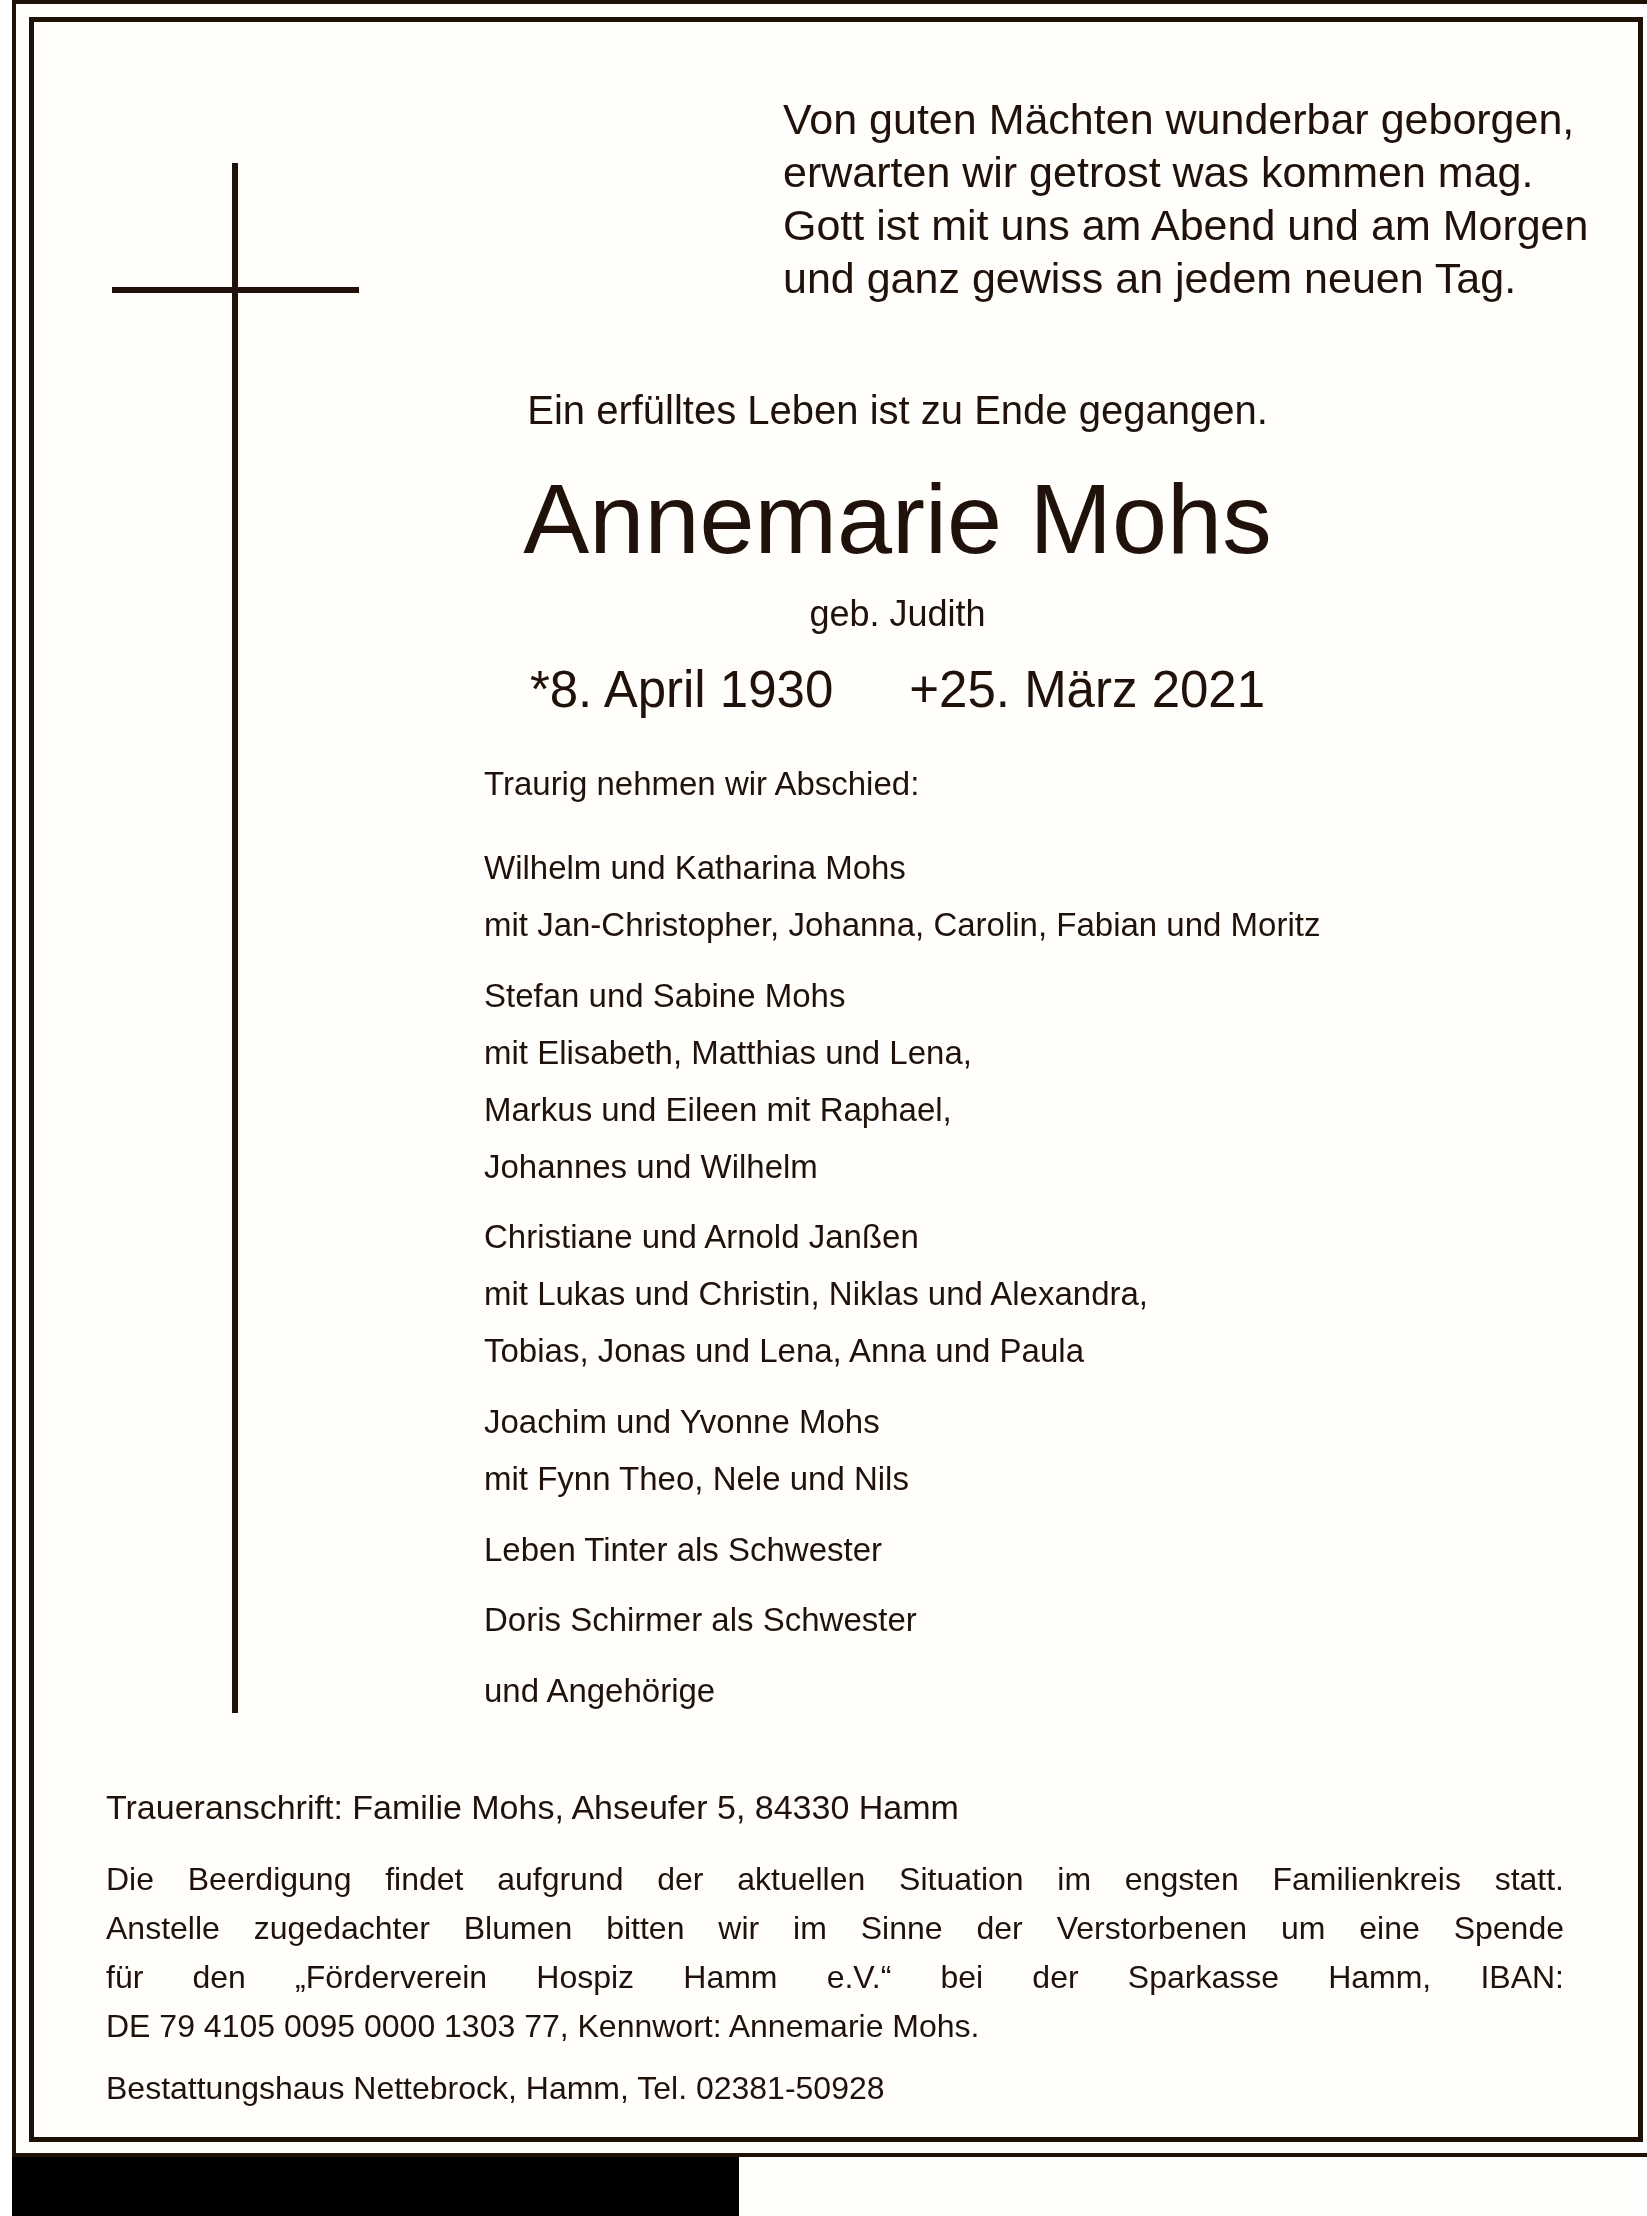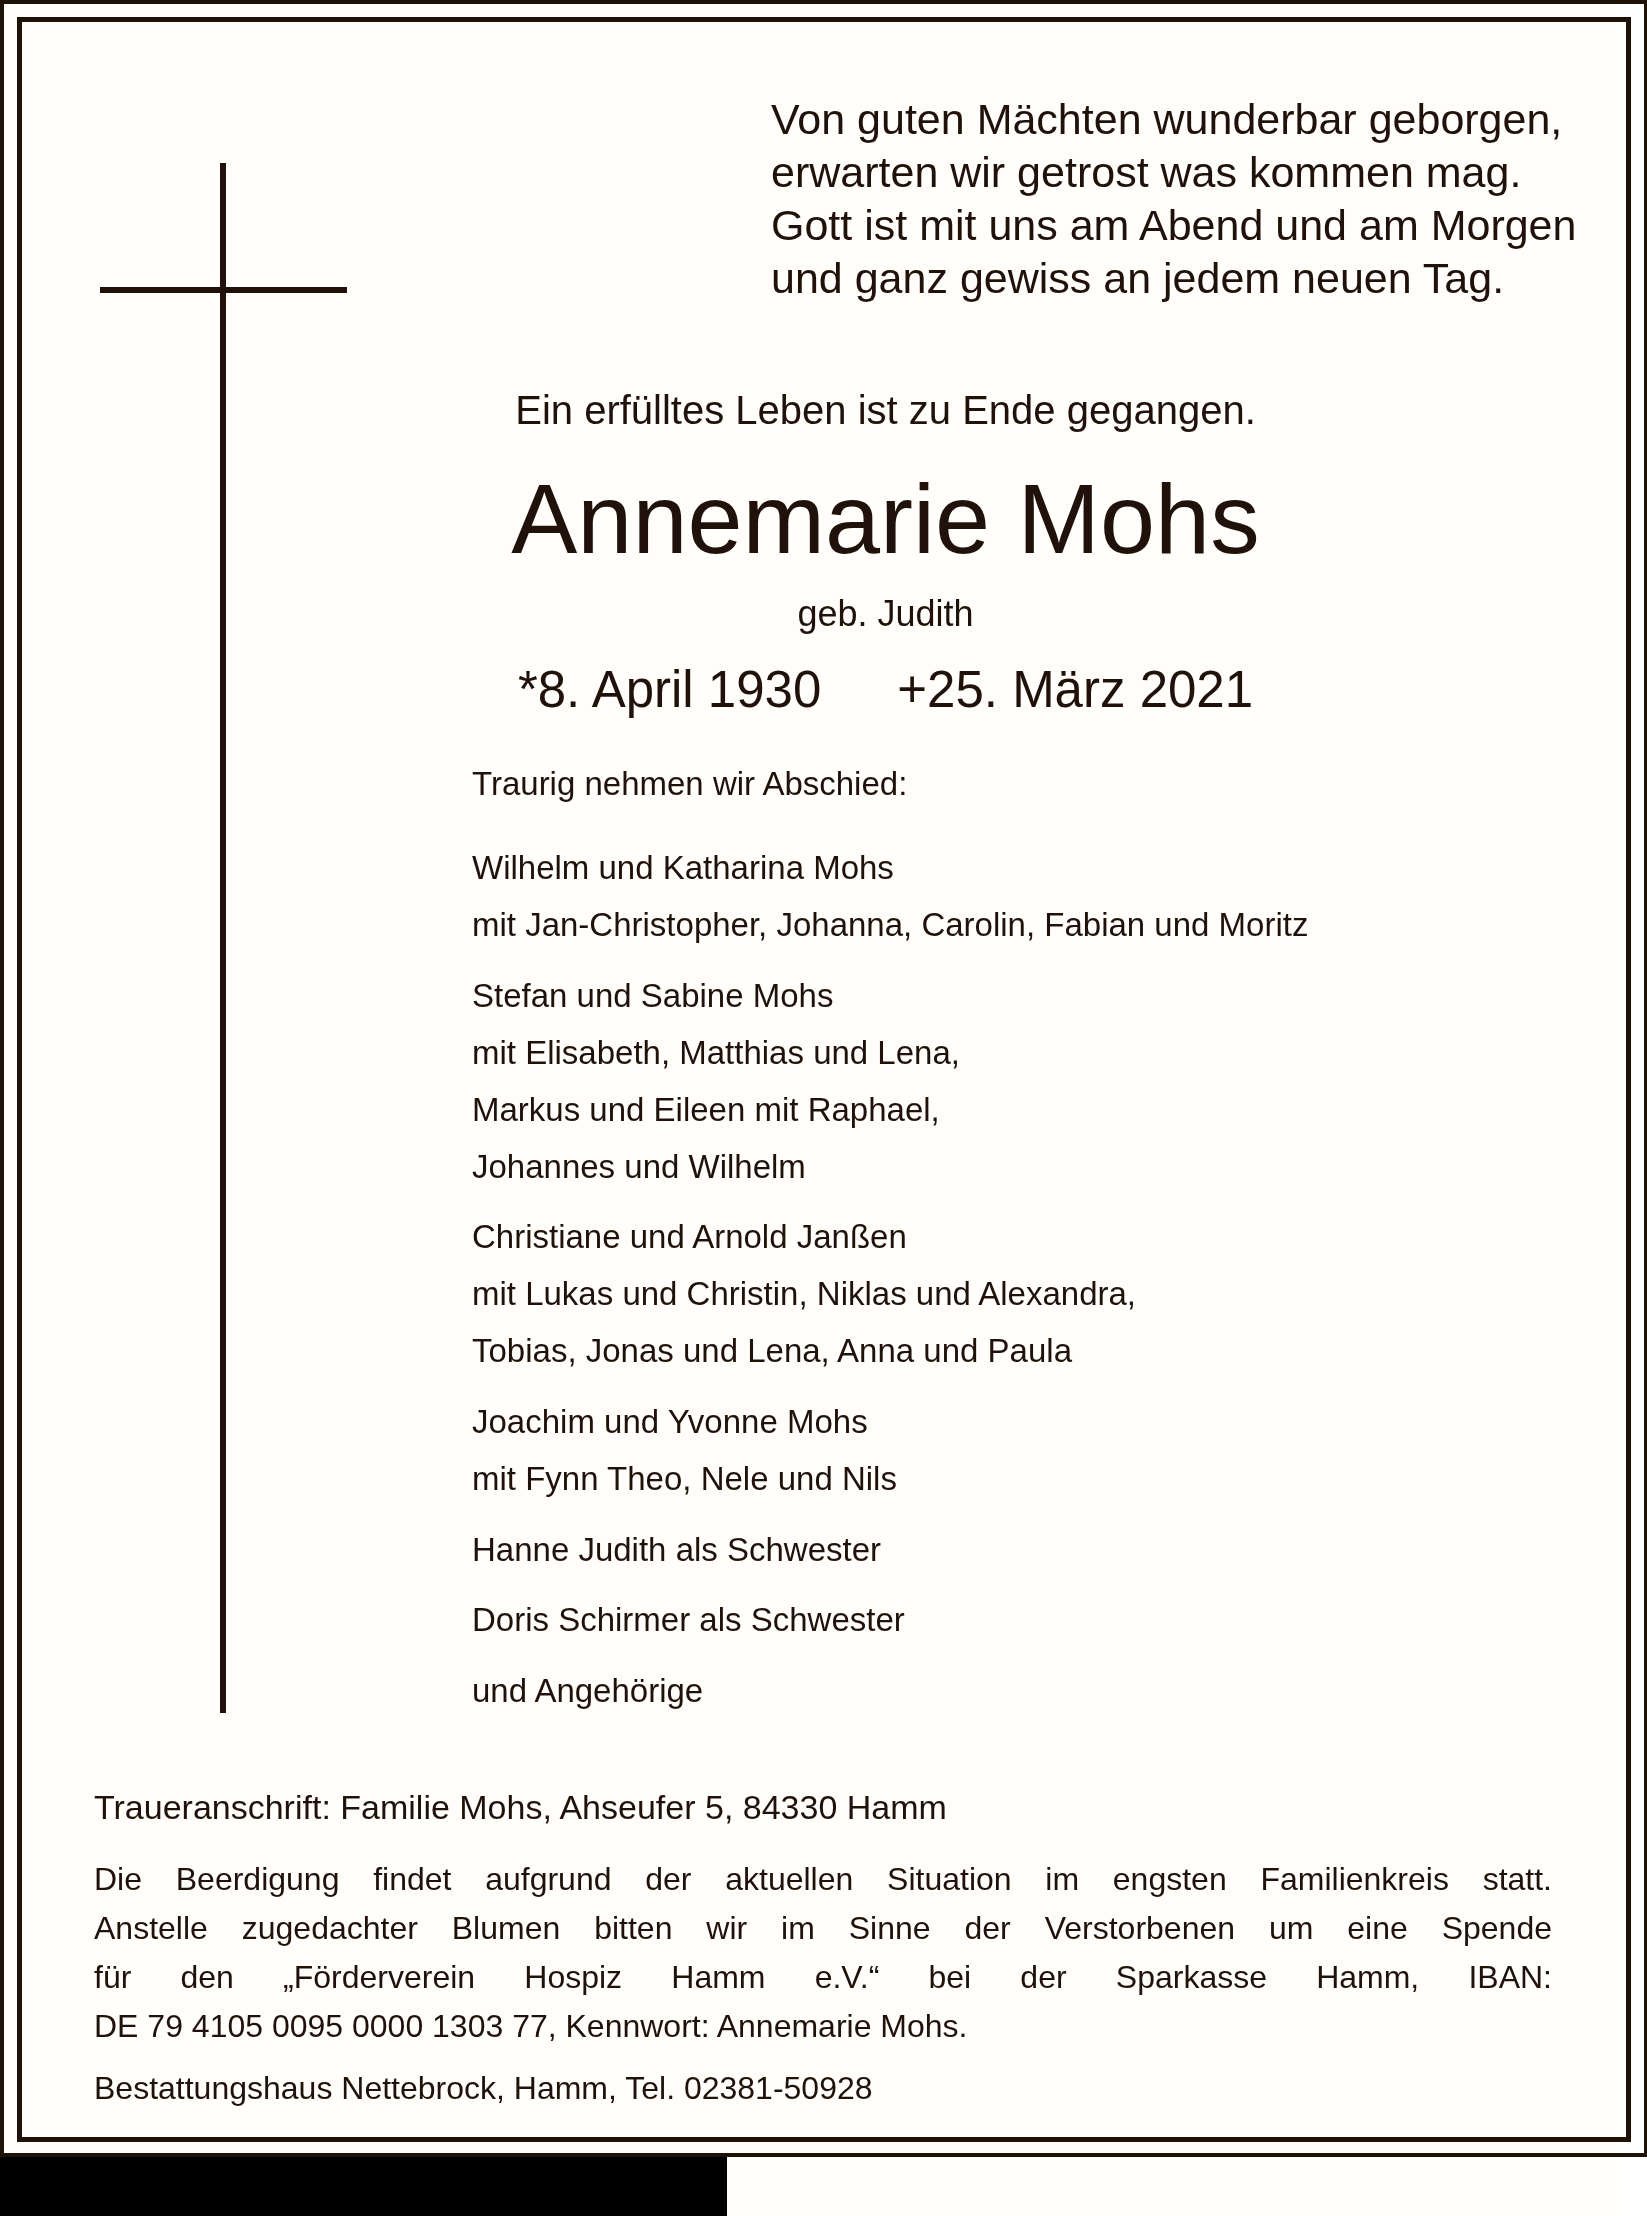--- a/index.html
+++ b/index.html
@@ -4,21 +4,21 @@
 <style>
   html, body { margin: 0; padding: 0; }
   body {
     width: 1648px; height: 2216px;
     background: #ffffff;
     font-family: "Liberation Sans", "DejaVu Sans", sans-serif;
     position: relative;
     overflow: hidden;
   }
   .page {
-    position: absolute; left: 0; top: 0;
+    position: absolute; left: 12px; top: 0;
     width: 1621px; height: 2216px;
     background: #fffefb;
     color: #20120a;
   }
   
   .frame-outer {
     position: absolute; left: 0; top: 0;
     width: 1648px; height: 2157px;
     border: 4px solid #1e1106;
     box-sizing: border-box;
@@ -130,21 +130,21 @@
         <div class="group">
           <div>Christiane und Arnold Janßen</div>
           <div>mit Lukas und Christin, Niklas und Alexandra,</div>
           <div>Tobias, Jonas und Lena, Anna und Paula</div>
         </div>
         <div class="group">
           <div>Joachim und Yvonne Mohs</div>
           <div>mit Fynn Theo, Nele und Nils</div>
         </div>
         <div class="group">
-          <div>Hanne Judith als Schwester</div>
+          <div>Leben Tinter als Schwester</div>
         </div>
         <div class="group">
           <div>Doris Schirmer als Schwester</div>
         </div>
         <div class="group">
           <div>und Angehörige</div>
         </div>
       </div>
   </div>
 

